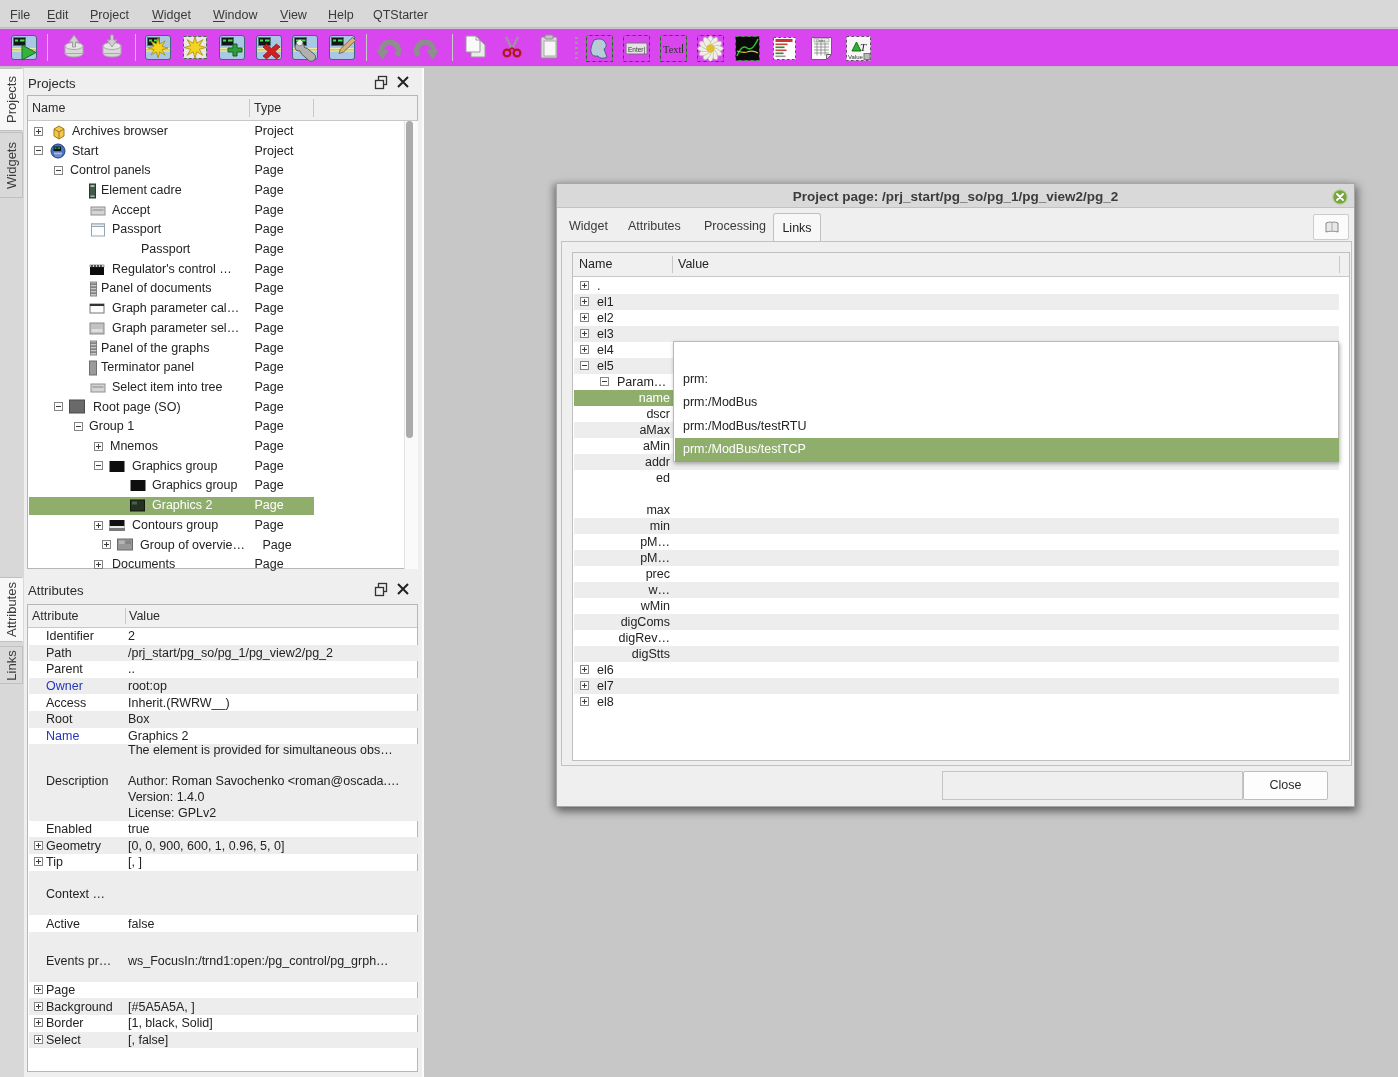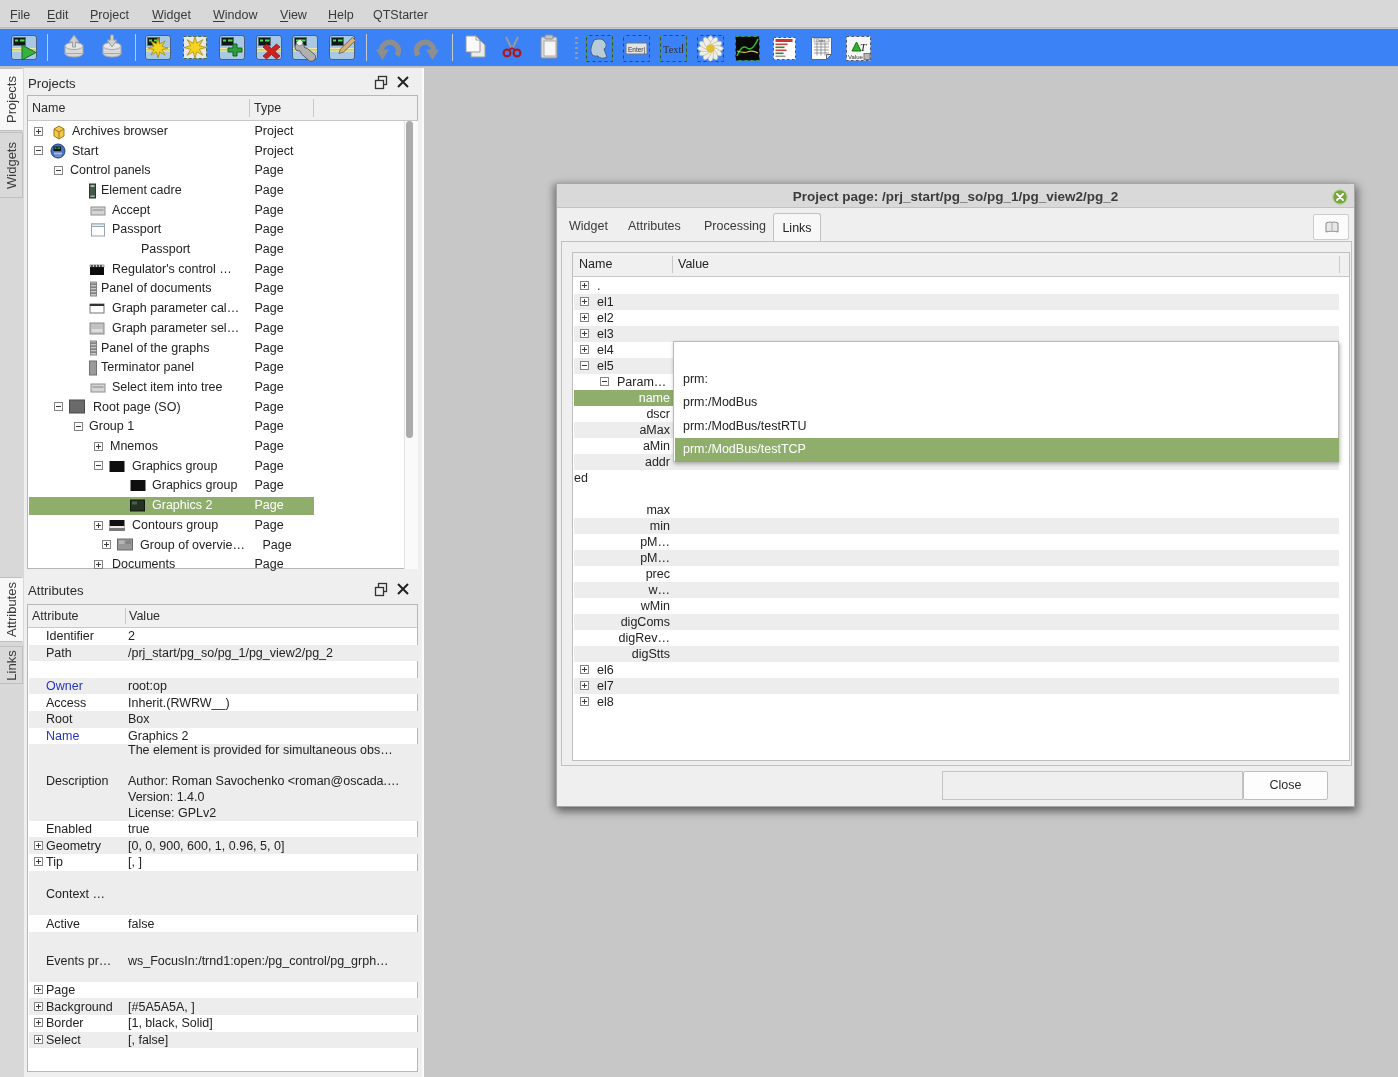--- a/index.html
+++ b/index.html
@@ -1,20 +1,20 @@
 <!DOCTYPE html>
 <html><head><meta charset="utf-8"><title>t</title><style>
 *{margin:0;padding:0;box-sizing:border-box}
 html,body{width:1398px;height:1077px;overflow:hidden}
 body{font-family:"Liberation Sans",sans-serif;font-size:12.5px;color:#232323;position:relative;background:#c7c7c7}
 .abs{position:absolute}
 #menubar{left:0;top:0;width:1398px;height:28px;background:#d8d8d8;border-bottom:1px solid #bdbdbd}
 .mi{position:absolute;top:8px;height:15px;line-height:15px;color:#3a3a3a}
 .mi u{text-decoration:underline;text-underline-offset:2px}
-#toolbar{left:0;top:29px;width:1398px;height:38px;background:#3b82f6;border-bottom:1px solid #bebebe}
+#toolbar{left:0;top:29px;width:1398px;height:38px;background:#d946ef;border-bottom:1px solid #bebebe}
 .tsep{position:absolute;top:5px;width:1px;height:27px;background:#c9c9c9}
 .ticon{position:absolute;top:4px}
 #leftcol{left:0;top:68px;width:24px;height:1009px;background:#d8d8d8}
 .vtab{position:absolute;left:0;width:23px;border:1px solid #c0c0c0;border-left:none;display:flex;align-items:center;justify-content:center}
 .vtab.sel{background:#f7f7f7;border-right:1px solid #f7f7f7}
 .vtab.uns{background:#d9d9d9}
 .vtab span{transform:rotate(-90deg);white-space:nowrap;color:#3a3a3a;font-size:13px}
 #dockarea{left:24px;top:68px;width:400px;height:1009px;background:#efefef}
 #mdibg{left:424px;top:68px;width:974px;height:1009px;background:#c7c7c7}
 .docktitle{position:absolute;color:#2b2b2b;font-size:13.2px}
@@ -482,20 +482,24 @@
       <div class="colsep" style="left:97px"></div>
     </div>
     <div class="row " style="left:1px;top:23.0px;width:389px;height:16.6px">
       <div class="abs " style="left:17px;top:0.3px;height:16px;line-height:16px">Identifier</div>
       <div class="abs" style="left:99px;top:0.3px;height:16px;line-height:16px;width:289px;overflow:hidden;white-space:nowrap">2</div>
     </div>
     <div class="row alt" style="left:1px;top:39.6px;width:389px;height:16.6px">
       <div class="abs " style="left:17px;top:0.3px;height:16px;line-height:16px">Path</div>
       <div class="abs" style="left:99px;top:0.3px;height:16px;line-height:16px;width:289px;overflow:hidden;white-space:nowrap">/prj_start/pg_so/pg_1/pg_view2/pg_2</div>
     </div>
+    <div class="row " style="left:1px;top:56.2px;width:389px;height:16.6px">
+      <div class="abs " style="left:17px;top:0.3px;height:16px;line-height:16px">Parent</div>
+      <div class="abs" style="left:99px;top:0.3px;height:16px;line-height:16px;width:289px;overflow:hidden;white-space:nowrap">..</div>
+    </div>
     <div class="row alt" style="left:1px;top:72.8px;width:389px;height:16.6px">
       <div class="abs blue" style="left:17px;top:0.3px;height:16px;line-height:16px">Owner</div>
       <div class="abs" style="left:99px;top:0.3px;height:16px;line-height:16px;width:289px;overflow:hidden;white-space:nowrap">root:op</div>
     </div>
     <div class="row " style="left:1px;top:89.4px;width:389px;height:16.6px">
       <div class="abs " style="left:17px;top:0.3px;height:16px;line-height:16px">Access</div>
       <div class="abs" style="left:99px;top:0.3px;height:16px;line-height:16px;width:289px;overflow:hidden;white-space:nowrap">Inherit.(RWRW__)</div>
     </div>
     <div class="row alt" style="left:1px;top:106.0px;width:389px;height:16.6px">
       <div class="abs " style="left:17px;top:0.3px;height:16px;line-height:16px">Root</div>
@@ -656,21 +660,21 @@
       <div class="lrow alt" style="top:169px">
         <div class="abs" style="left:0;top:0;width:96px;text-align:right">aMax</div>
       </div>
       <div class="lrow" style="top:185px">
         <div class="abs" style="left:0;top:0;width:96px;text-align:right">aMin</div>
       </div>
       <div class="lrow alt" style="top:201px">
         <div class="abs" style="left:0;top:0;width:96px;text-align:right">addr</div>
       </div>
       <div class="lrow" style="top:217px">
-        <div class="abs" style="left:0;top:0;width:96px;text-align:left">ed</div>
+        <div class="abs" style="left:0;top:0;width:96px;text-align:right">ed</div>
       </div>
       <div class="lrow" style="top:249px">
         <div class="abs" style="left:0;top:0;width:96px;text-align:right">max</div>
       </div>
       <div class="lrow alt" style="top:265px">
         <div class="abs" style="left:0;top:0;width:96px;text-align:right">min</div>
       </div>
       <div class="lrow" style="top:281px">
         <div class="abs" style="left:0;top:0;width:96px;text-align:right">pM…</div>
       </div>

